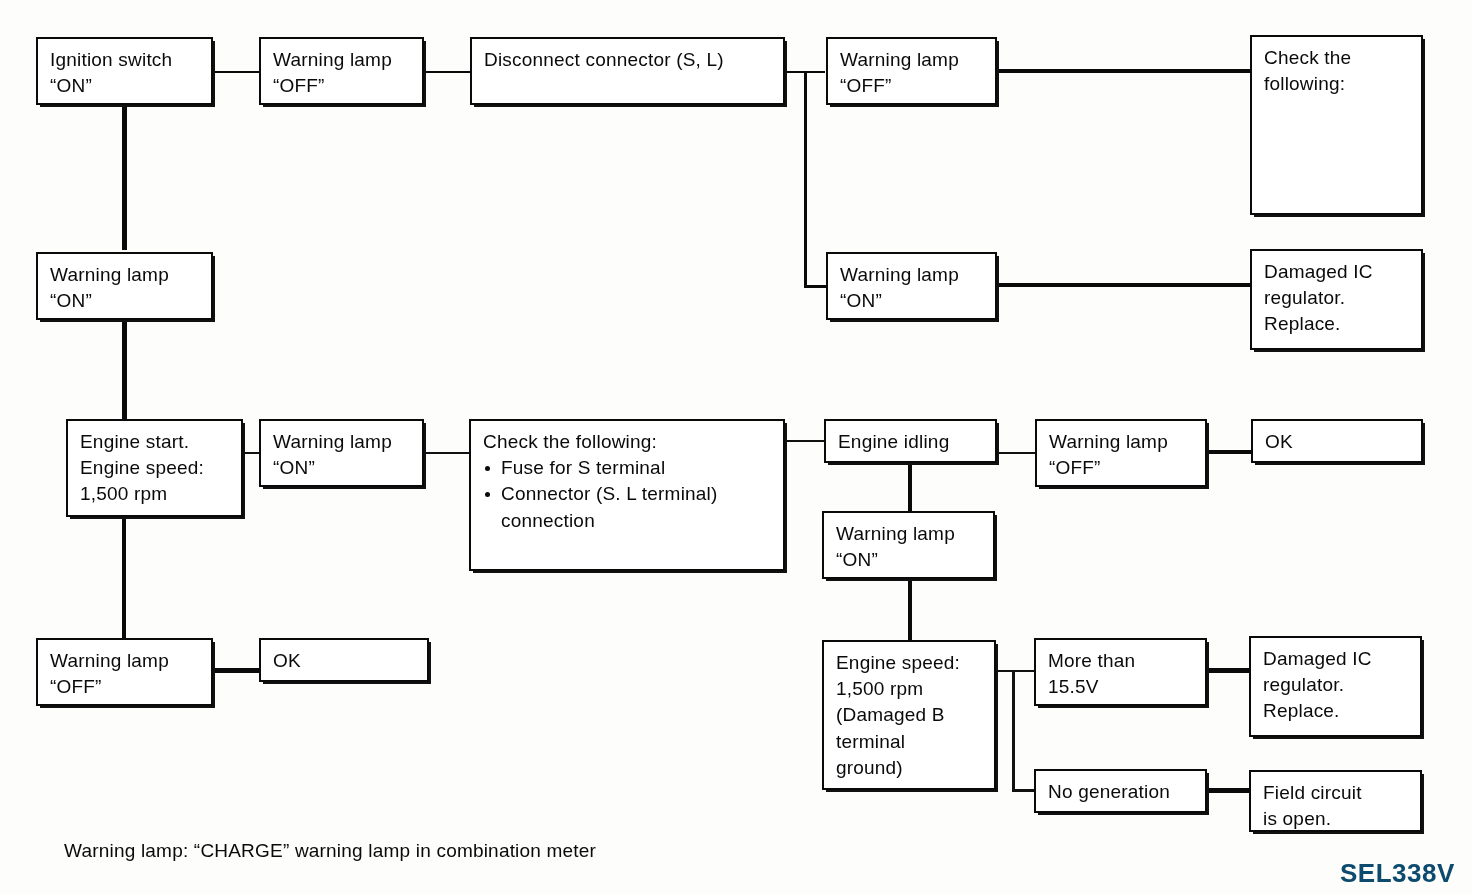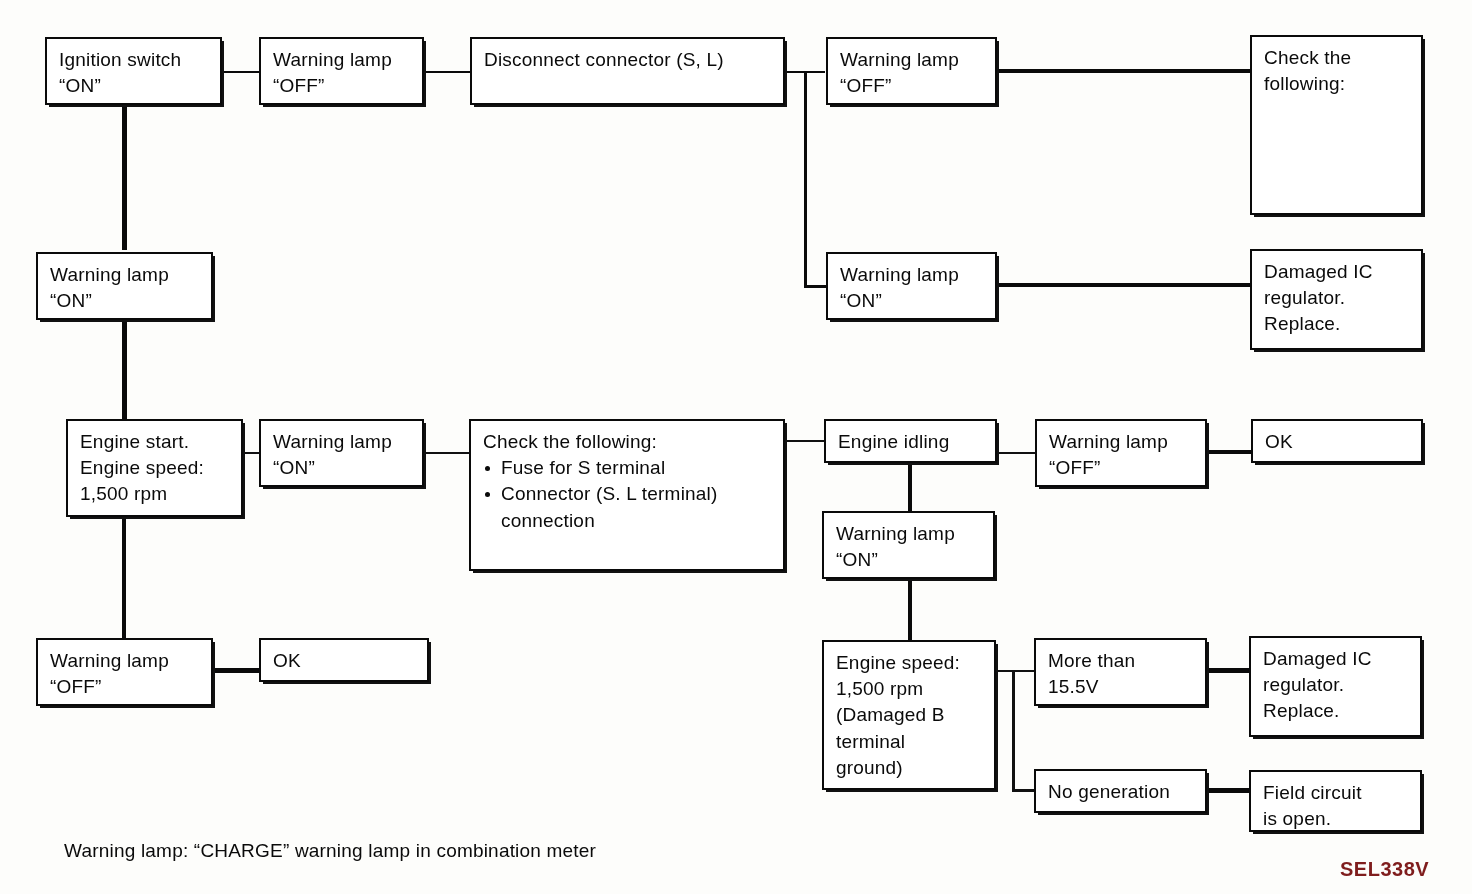--- a/index.html
+++ b/index.html
@@ -58,23 +58,23 @@
   .thin { background: #111; }
   .caption {
     position: absolute;
     font-size: 19px;
     color: #0a0a0a;
     white-space: pre;
     letter-spacing: 0.2px;
   }
   .figcode {
     position: absolute;
-    font-size: 20px;
+    font-size: 26px;
     font-weight: bold;
-    color: #7f1d1d;
+    color: #0c4a6e;
     letter-spacing: 0.5px;
   }
 </style>
 </head>
 <body>
 
 <div id="page">
 
   <div class="line" style="left:213px; top:71px; width:46px; height:2px;"></div>
   <div class="line" style="left:424px; top:71px; width:46px; height:2px;"></div>
@@ -101,21 +101,21 @@
   <div class="line" style="left:908px; top:578px; width:4px; height:62px;"></div>
 
   <div class="line" style="left:212px; top:668px; width:48px; height:5px;"></div>
 
   <div class="line thin" style="left:996px; top:670px; width:38px; height:2px;"></div>
   <div class="line thin" style="left:1012px; top:670px; width:3px; height:120px;"></div>
   <div class="line thin" style="left:1012px; top:789px; width:22px; height:3px;"></div>
   <div class="line" style="left:1207px; top:668px; width:44px; height:5px;"></div>
   <div class="line" style="left:1207px; top:788px; width:44px; height:5px;"></div>
 
-  <div class="box" style="left:45px; top:37px; width:177px; height:68px;">
+  <div class="box" style="left:36px; top:37px; width:177px; height:68px;">
     <span class="ln">Ignition switch</span>
     <span class="ln">“ON”</span>
   </div>
 
   <div class="box" style="left:259px; top:37px; width:165px; height:68px;">
     <span class="ln">Warning lamp</span>
     <span class="ln">“OFF”</span>
   </div>
 
   <div class="box" style="left:470px; top:37px; width:315px; height:68px;">

